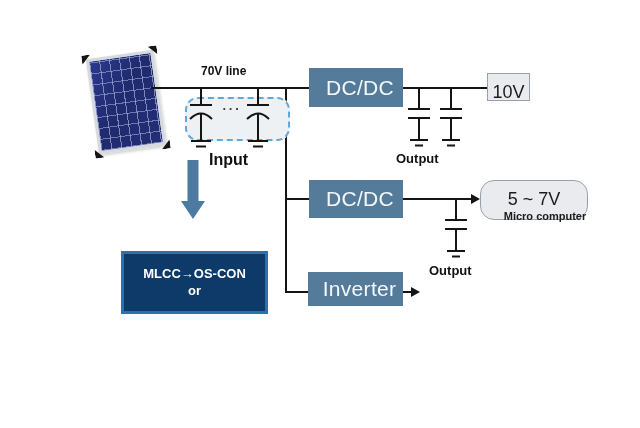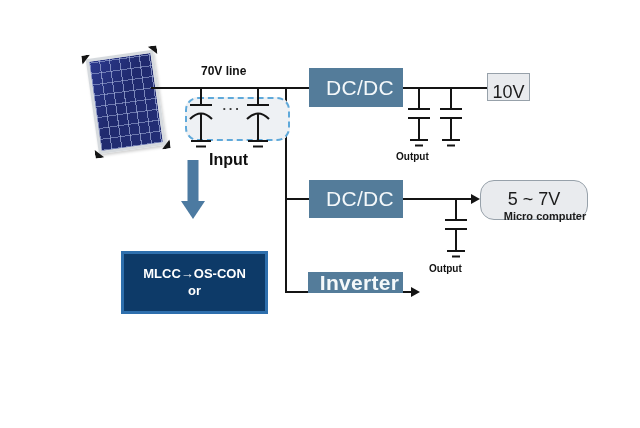--- a/index.html
+++ b/index.html
@@ -45,21 +45,21 @@
   .dashed-box{position:absolute;left:185px;top:97px;width:101px;height:40px;
     border:2px dashed var(--dashed-border,#5fa9da);border-radius:13px;
     background:var(--dashed-fill,#eef1f4);}
   .dots{position:absolute;left:216px;top:101px;width:32px;text-align:center;
     font-size:13px;font-weight:bold;letter-spacing:2px;color:#3c3c3c;}
 
   
   .lbl{position:absolute;color:#111;font-weight:bold;text-align:left;}
   .lbl.line-label{left:201px;top:64px;width:68px;font-size:12px;}
   .lbl.input{left:209px;top:127px;width:50px;font-size:16px;margin-top:24px;}
-  .lbl.out{font-size:10px;width:50px;}
+  .lbl.out{font-size:13px;width:50px;}
 
   
   .big-arrow{position:absolute;left:181px;top:160px;}
 
   .cap{position:absolute;}
 </style>
 </head>
 <body>
 
 <div id="canvas">
@@ -103,21 +103,21 @@
       <path d="M5,53 H25"></path>
         <path d="M10,58.5 H20"></path>
     </g>
   </svg>
 
   <div class="lbl line-label">70V line</div>
   <div class="lbl input">Input</div>
 
   <div class="block" style="left:309px;top:68px;width:86px;height:39px;">DC/DC</div>
   <div class="block" style="left:309px;top:180px;width:86px;height:38px;">DC/DC</div>
-  <div class="block" style="left:308px;top:272px;width:87px;height:21px;font-weight:bold;">Inverter</div>
+  <div class="block" style="left:308px;top:272px;width:87px;height:34px;">Inverter</div>
 
   <div class="rail" style="left:487px;top:73px;width:41px;height:26px;">
     <div class="big">10V</div>
   </div>
   <div class="rail" style="left:480px;top:180px;width:106px;height:38px;border-radius:14px;">
     <div class="big">5 ~ 7V</div>
     <div class="sub">Micro computer</div>
   </div>
 
   <svg class="cap" style="left:406px;top:88px;" width="26" height="60" viewBox="0 0 26 60">

